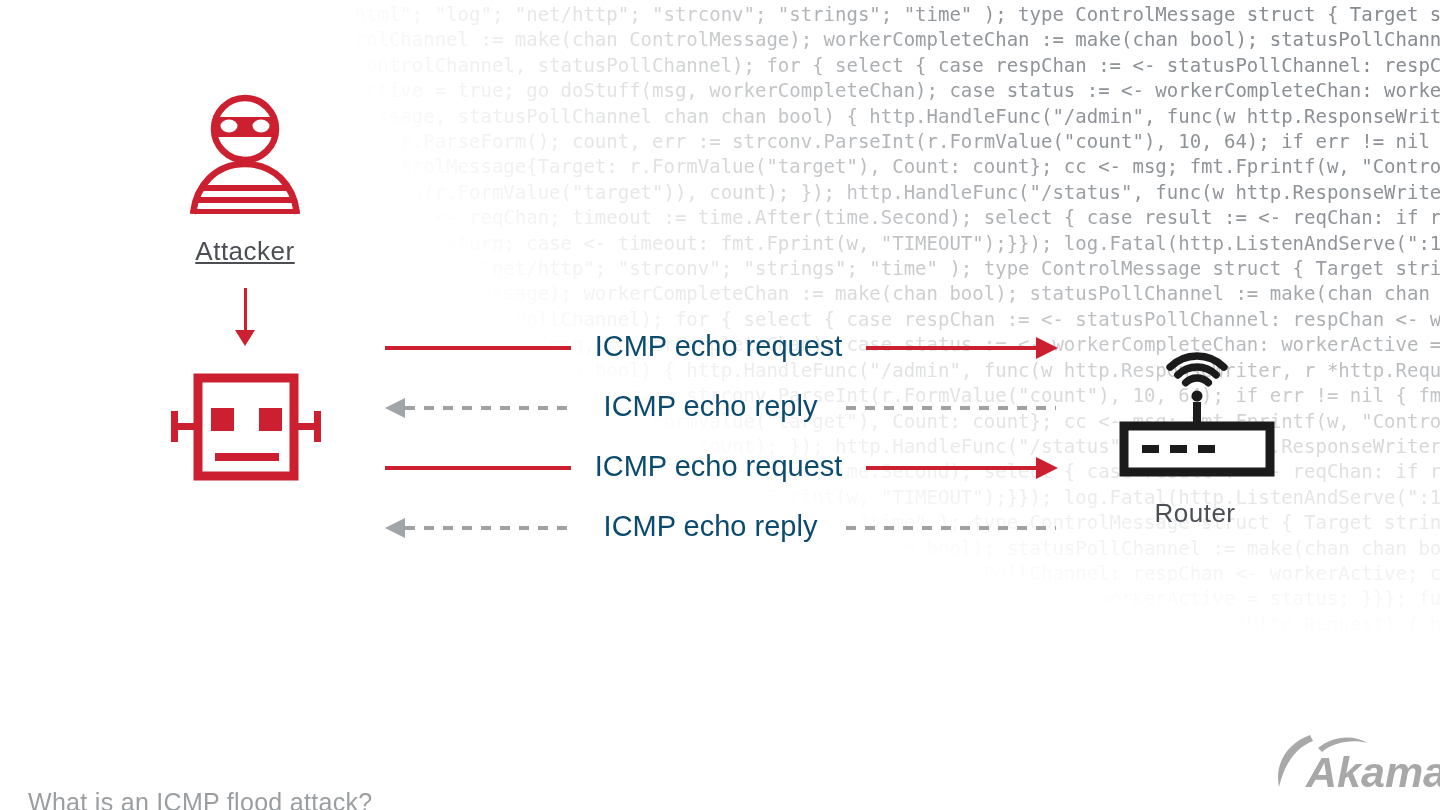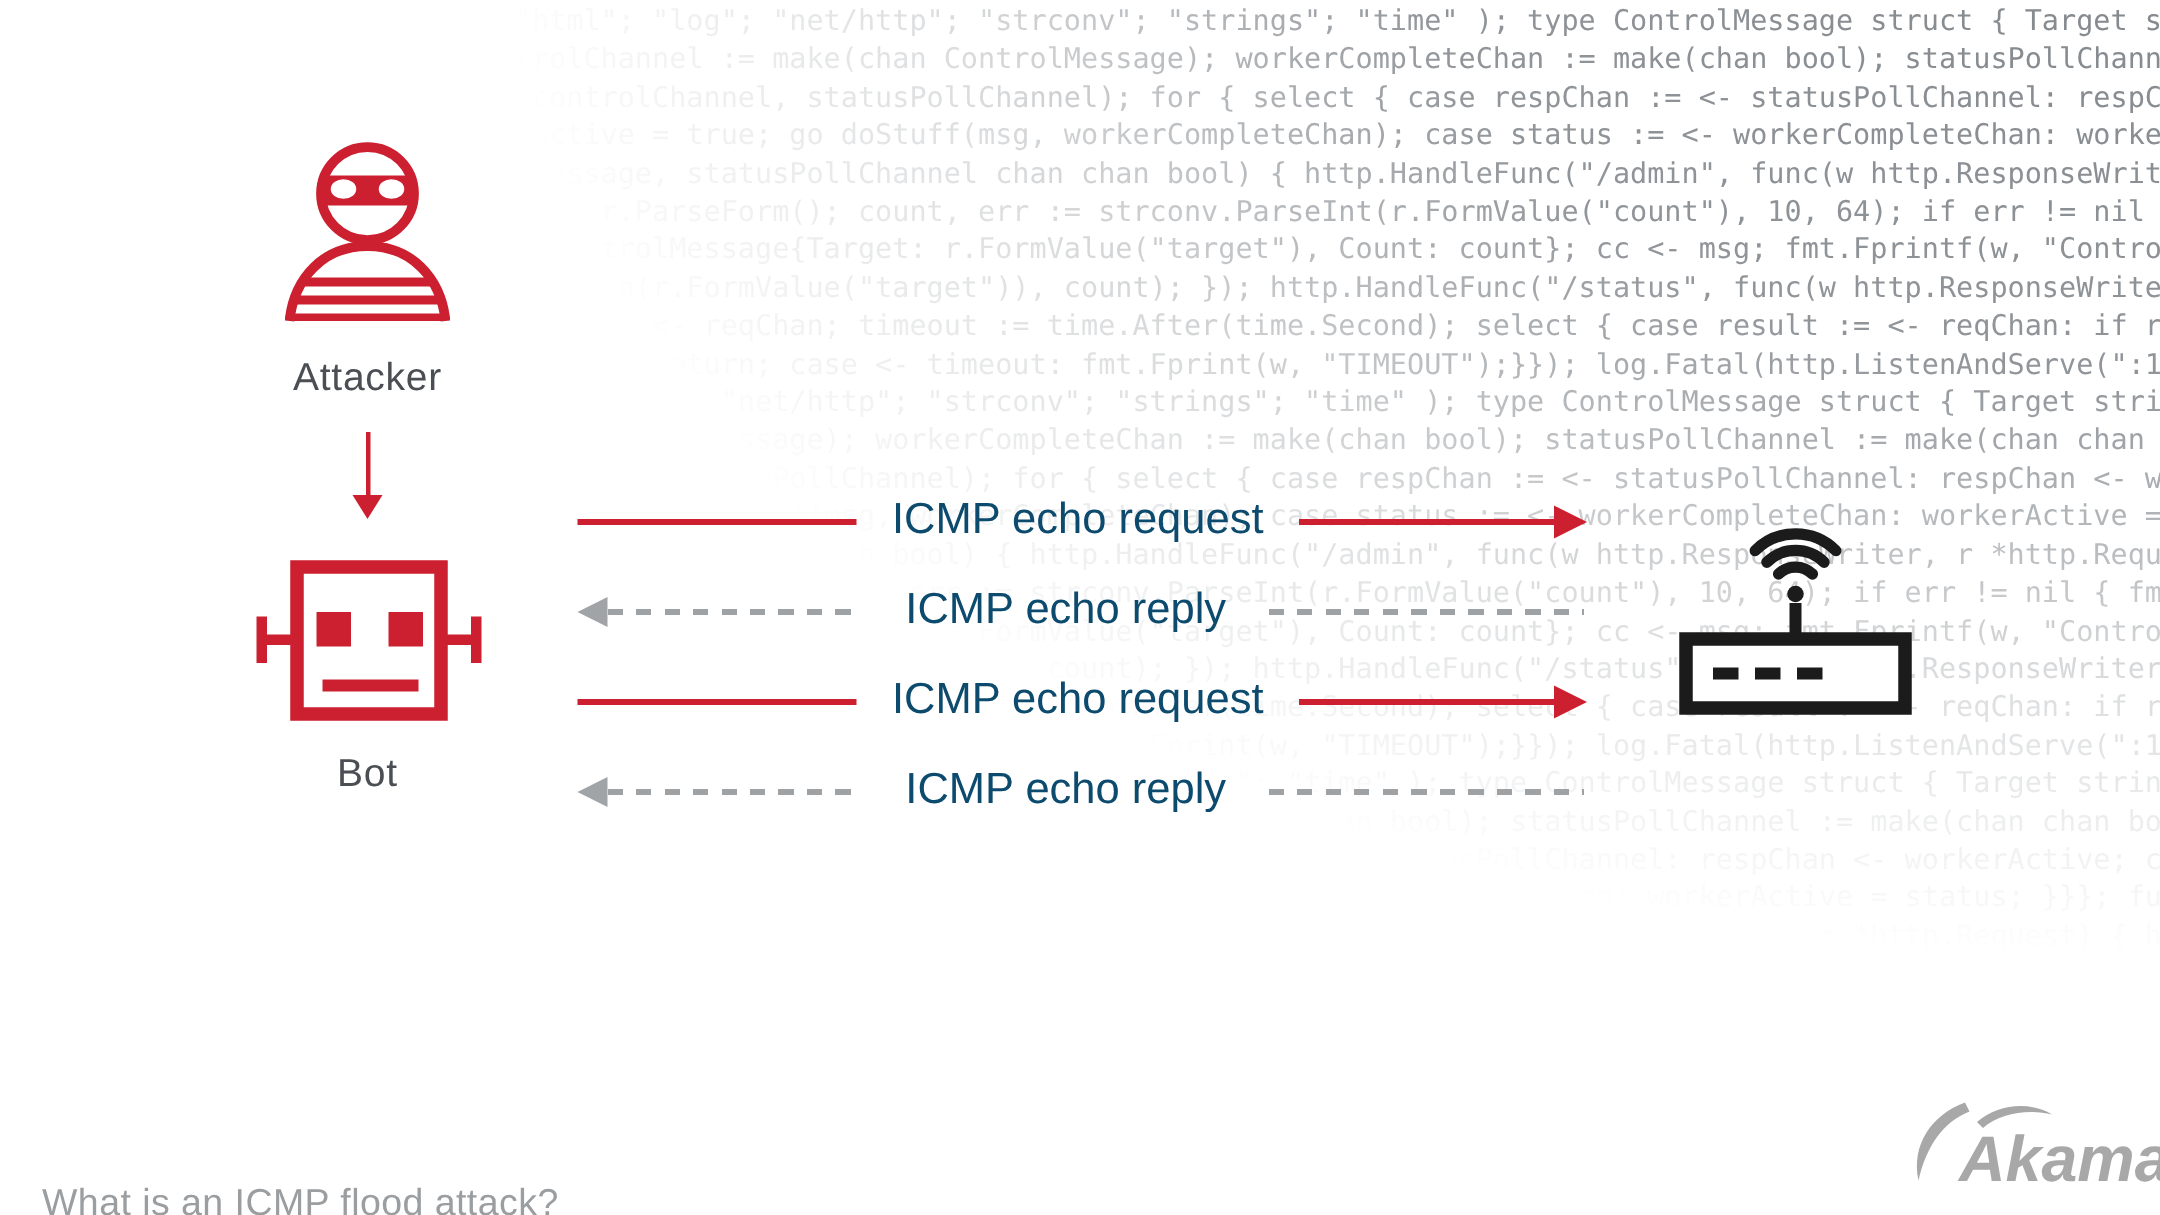--- a/index.html
+++ b/index.html
@@ -121,36 +121,35 @@
       <ellipse cx="39" cy="33" rx="8.5" ry="6.5" fill="#ffffff"></ellipse>
       <ellipse cx="71" cy="33" rx="8.5" ry="6.5" fill="#ffffff"></ellipse>
     </g>
     <path d="M3,121 C6,92 26,71 55,71 C84,71 104,92 107,121" fill="none" stroke="#cc2030" stroke-width="6.5"></path>
     <g clip-path="url(#bodyClip)">
       <rect x="0" y="92" width="110" height="6" fill="#cc2030"></rect>
       <rect x="0" y="104" width="110" height="6" fill="#cc2030"></rect>
       <rect x="0" y="116" width="110" height="9" fill="#cc2030"></rect>
     </g>
   </svg>
-  <div class="node-label" style="left:145px;top:236px;">Attacker</div>
+  <div class="node-label" style="left:145px;top:236px;text-decoration:underline;">Attacker</div>
 
   <div class="down-line" style="left:244px;top:288px;height:46px;"></div>
   <div class="down-tip" style="left:235px;top:330px;"></div>
 
   <svg class="abs" style="left:165px;top:370px;" width="160" height="112" viewBox="0 0 160 112">
     <rect x="33" y="8" width="96" height="98" fill="none" stroke="#cc2030" stroke-width="9"></rect>
     <rect x="46" y="38" width="23" height="23" fill="#cc2030"></rect>
     <rect x="94" y="38" width="23" height="23" fill="#cc2030"></rect>
     <rect x="50" y="83" width="64" height="8" fill="#cc2030"></rect>
     <rect x="10" y="53" width="19" height="7" fill="#cc2030"></rect>
     <rect x="6" y="41" width="7" height="31" fill="#cc2030"></rect>
     <rect x="133" y="53" width="19" height="7" fill="#cc2030"></rect>
     <rect x="149" y="41" width="7" height="31" fill="#cc2030"></rect>
   </svg>
-  <div class="node-label" style="left:145px;top:500px;">Bot</div>
 
   <div>
     <div class="solid-line" style="left:385px;top:346px;width:186px;"></div>
     <div class="flow-label" style="left:571px;top:329px;width:295px;">ICMP echo request</div>
     <div class="solid-line" style="left:866px;top:346px;width:170px;"></div>
     <div class="arrowhead-right" style="left:1036px;top:337px;"></div>
   </div>
 
   <div>
     <div class="arrowhead-left" style="left:385px;top:398px;"></div>
@@ -177,20 +176,21 @@
     <path d="M55.1,21.1 A38,38 0 0 1 108.9,21.1" fill="none" stroke="#1b1b1b" stroke-width="7.5" stroke-linecap="round"></path>
     <path d="M62.9,28.9 A27,27 0 0 1 101.1,28.9" fill="none" stroke="#1b1b1b" stroke-width="7.5" stroke-linecap="round"></path>
     <path d="M70.7,36.7 A16,16 0 0 1 93.3,36.7" fill="none" stroke="#1b1b1b" stroke-width="7.5" stroke-linecap="round"></path>
     <circle cx="82" cy="50" r="5.5" fill="#1b1b1b"></circle>
     <rect x="78" y="56" width="8" height="24" fill="#1b1b1b"></rect>
     <rect x="9" y="80" width="146" height="46" fill="#ffffff" stroke="#1b1b1b" stroke-width="9"></rect>
     <rect x="27" y="99" width="17" height="8" fill="#1b1b1b"></rect>
     <rect x="55" y="99" width="17" height="8" fill="#1b1b1b"></rect>
     <rect x="83" y="99" width="17" height="8" fill="#1b1b1b"></rect>
   </svg>
+  <div class="node-label" style="left:1095px;top:498px;">Router</div>
 
   <div class="caption">What is an ICMP flood attack?</div>
 
   <svg class="abs" style="left:1272px;top:734px;" width="168" height="64" viewBox="0 0 168 64">
     <path d="M38,1 C16,9 2,29 7,53 C12,31 23,14 41,7 Z" fill="#a8a8a8"></path>
     <path d="M46,14 C60,2 81,0 96,9 C81,5 61,8 50,18 Z" fill="#a8a8a8"></path>
     <text x="34" y="53" font-family="Liberation Sans, sans-serif" font-size="43" font-style="italic" font-weight="bold" fill="#a8a8a8">Akamai</text>
   </svg>
 
 </div>

